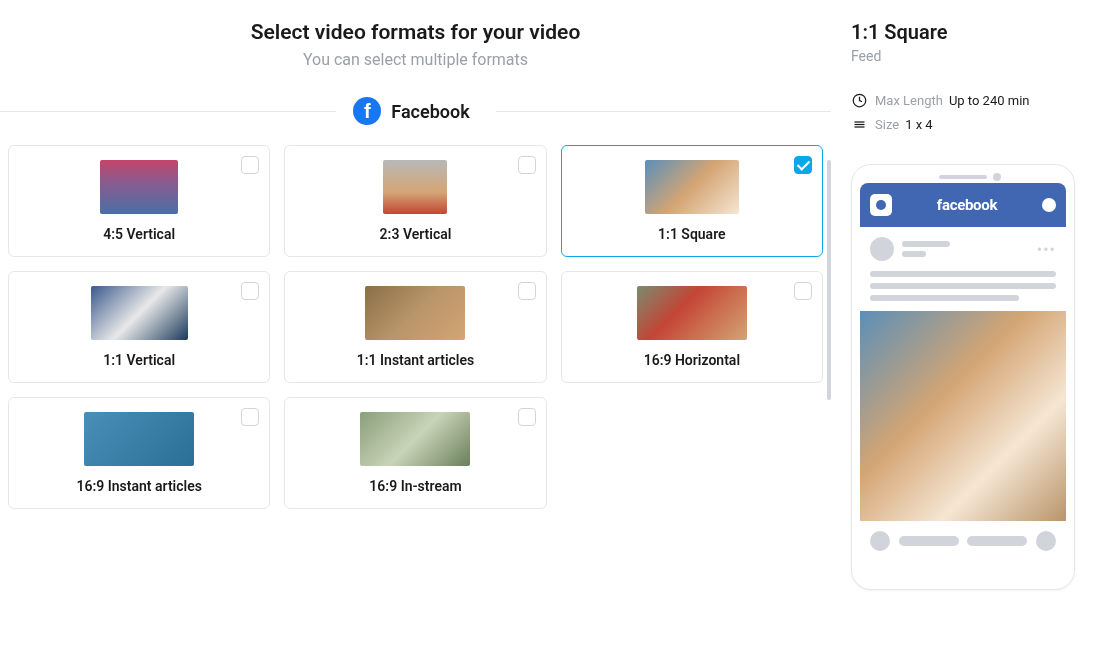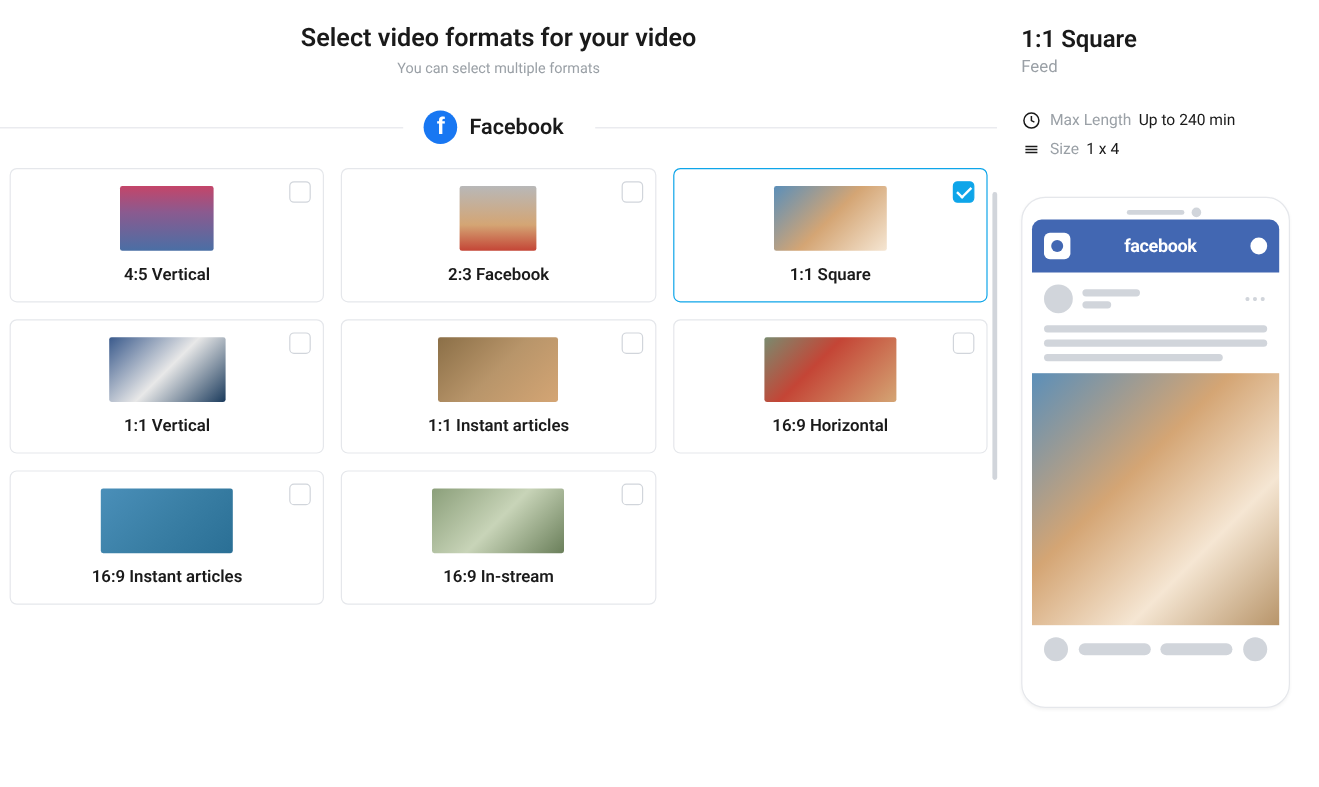--- a/index.html
+++ b/index.html
@@ -24,21 +24,21 @@
       text-align: center;
       margin-bottom: 28px;
     }
     .header h1 {
       font-size: 21px;
       font-weight: 600;
       color: #1a1a1a;
       margin-bottom: 6px;
     }
     .header p {
-      font-size: 12px;
+      font-size: 16px;
       color: #9aa0a6;
     }
     .platform-header {
       display: flex;
       align-items: center;
       justify-content: center;
       margin-bottom: 20px;
       position: relative;
     }
     .platform-header::before,
@@ -341,21 +341,21 @@
     </div>
     <div class="grid" id="grid">
         <div class="card">
           <div class="checkbox"></div>
           <div class="thumb thumb-4-5"></div>
           <div class="card-label">4:5 Vertical</div>
         </div>
         <div class="card">
           <div class="checkbox"></div>
           <div class="thumb thumb-2-3"></div>
-          <div class="card-label">2:3 Facebook</div>
+          <div class="card-label">2:3 Vertical</div>
         </div>
         <div class="card selected">
           <div class="checkbox checked"></div>
           <div class="thumb thumb-1-1"></div>
           <div class="card-label">1:1 Square</div>
         </div>
         <div class="card">
           <div class="checkbox"></div>
           <div class="thumb thumb-1-1-c"></div>
           <div class="card-label">1:1 Vertical</div>

